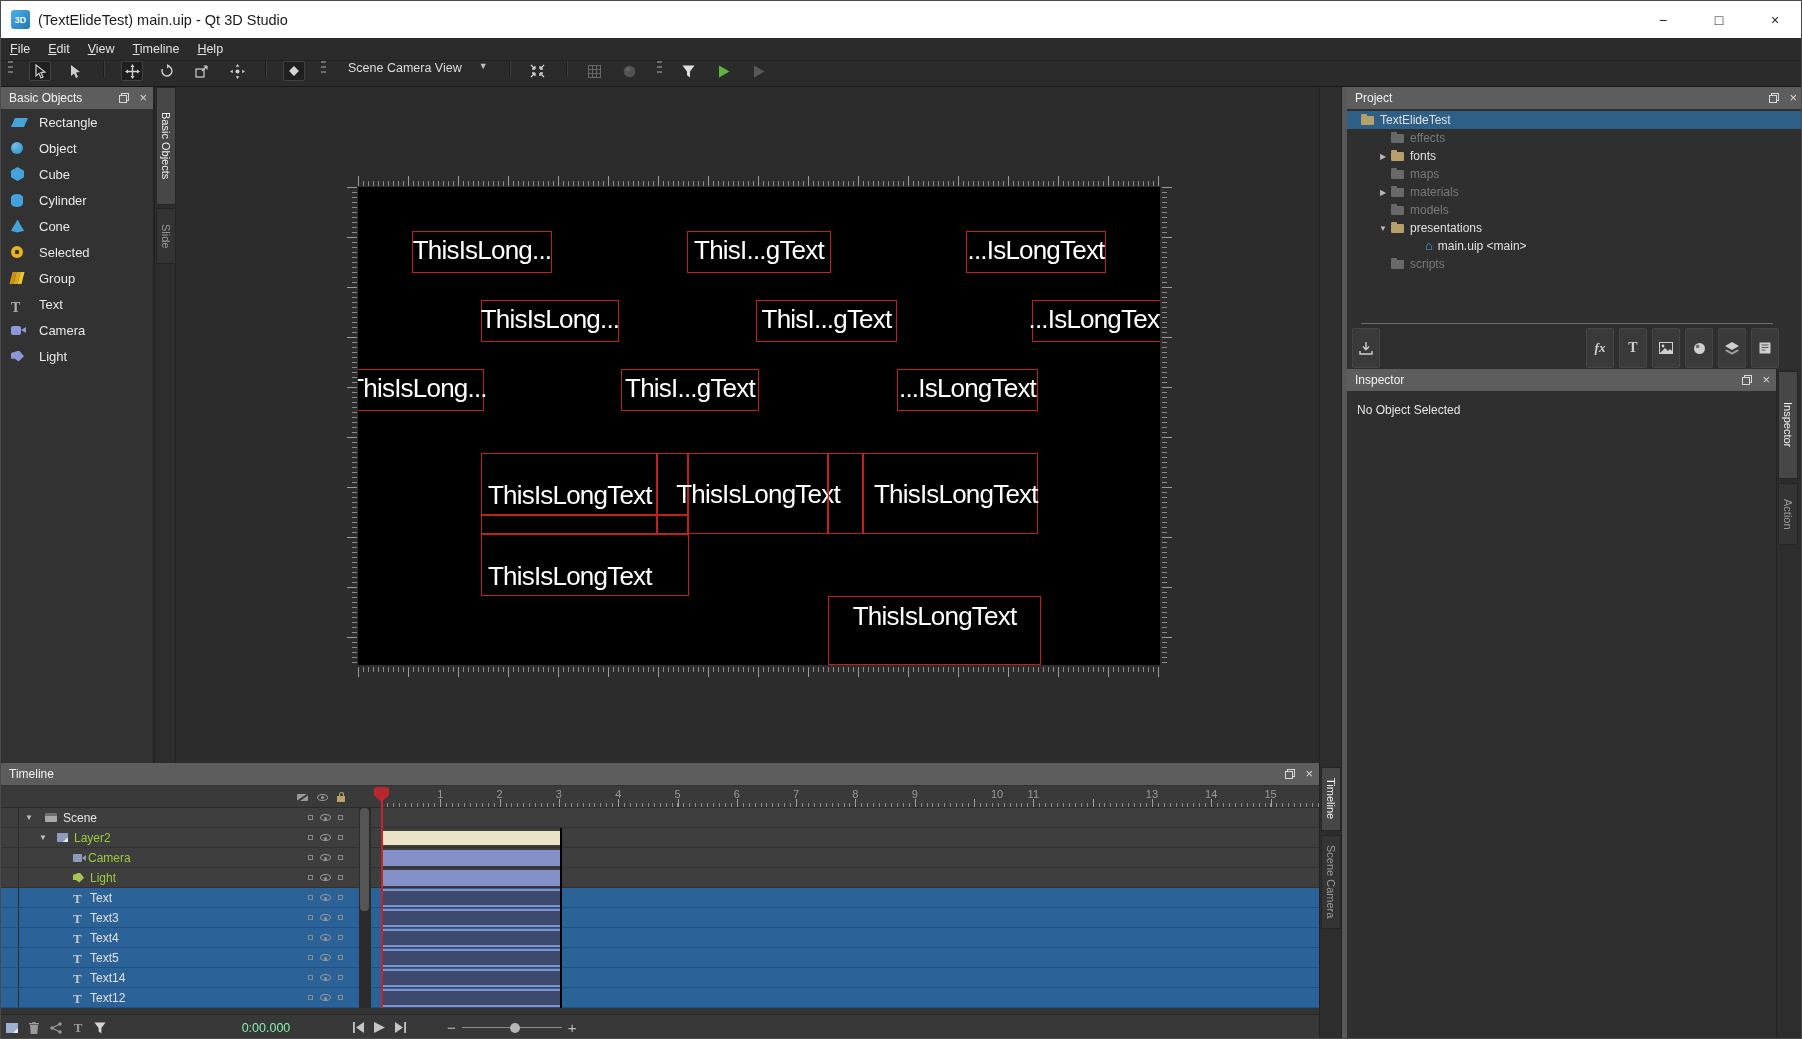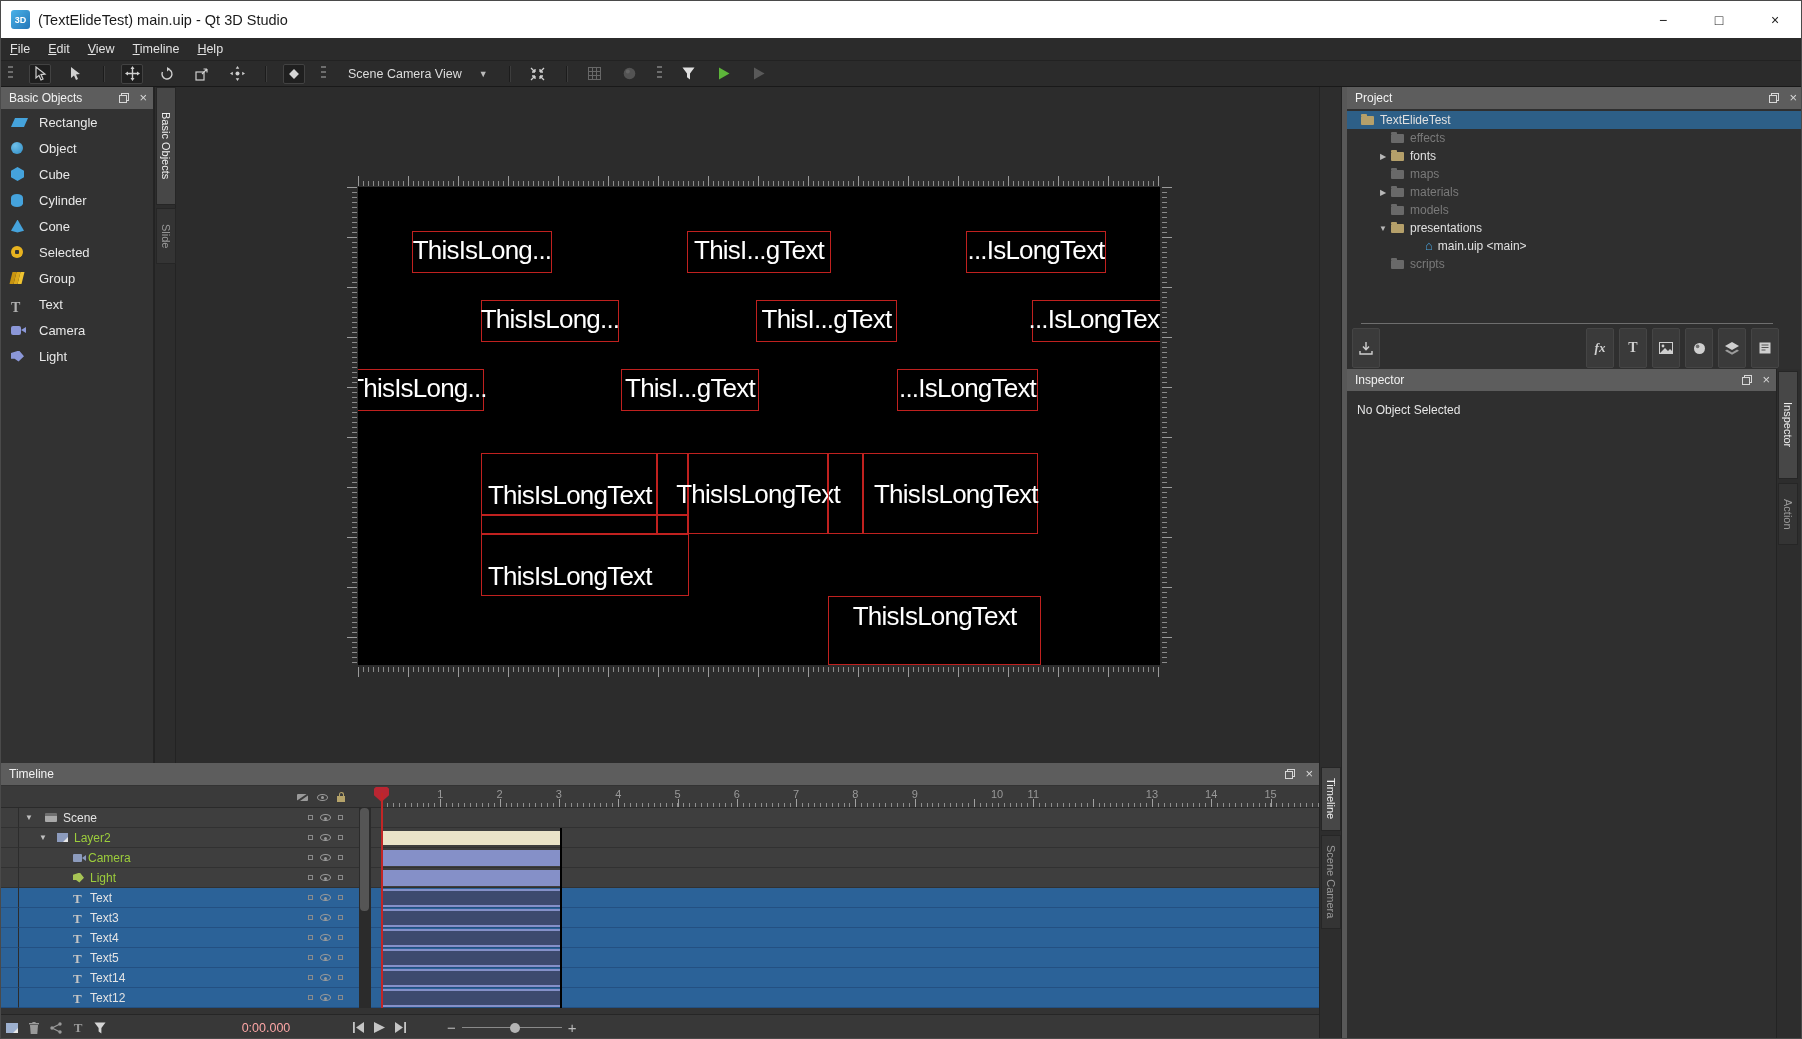--- a/index.html
+++ b/index.html
@@ -17,21 +17,21 @@
   .win-controls{margin-left:auto;display:flex;height:100%;}
   .win-btn{width:56px;height:100%;display:flex;align-items:center;justify-content:center;
            font-size:14px;color:#222;cursor:default;}
   
   .menubar{position:absolute;left:0;top:37px;width:1802px;height:23px;background:#2b2b2b;
            display:flex;align-items:center;border-bottom:1px solid #222;}
   .menu-item{padding:0 9px;font-size:12.5px;color:#e2e2e2;line-height:22px;}
   .menu-item u{text-decoration:underline;}
   
   .toolbar{position:absolute;left:0;top:60px;width:1802px;height:26px;background:#2b2b2b;
-           border-bottom:1px solid #191919;display:flex;align-items:center;gap:13px;padding-left:4px;}
+           border-bottom:1px solid #191919;display:flex;align-items:flex-start;gap:13px;padding-left:4px;}
   .grip{width:5px;height:15px;margin:0 3px;
         background:repeating-linear-gradient(#6d6d6d 0 2px,transparent 2px 5px);}
   .tbtn{height:20px;min-width:22px;display:flex;align-items:center;justify-content:center;
         border:1px solid transparent;border-radius:2px;padding:0 2px;}
   .tbtn.pressed{background:#1f1f1f;border-color:#424242;}
   .tsep{width:1px;height:16px;background:#1c1c1c;margin:0 4px;box-shadow:1px 0 0 #3d3d3d;}
   .cam-label{font-size:12.5px;color:#dcdcdc;margin:0 4px 0 6px;}
   .dd-arrow{font-size:9px;color:#bbb;margin-right:4px;}
   .dim{opacity:.42;}
   
@@ -140,21 +140,21 @@
   .bar.navy{top:1px;height:18px;background:#8590c8;}
   .bar.navy .inner{position:absolute;left:0;right:0;top:2px;bottom:2px;background:#3d4a6e;}
   .bar-endline{position:absolute;left:559px;top:20px;width:2px;height:180px;background:#000;}
   .playhead-line{position:absolute;left:380px;top:30px;width:1.5px;height:215px;background:#c22626;}
   .playhead-flag{position:absolute;left:373px;top:24px;width:15px;height:15px;background:#b92632;
                  clip-path:polygon(12% 0,88% 0,100% 12%,100% 55%,50% 100%,0 55%,0 12%);}
   .vscroll{position:absolute;left:359px;top:45px;width:9px;height:103px;background:#555;border-radius:4px;}
   .tl-bottom{position:absolute;left:0;top:251px;width:1318px;height:26px;background:#383838;border-top:1px solid #262626;
              display:flex;align-items:center;}
   .tl-bottom .icon-cell{width:22px;display:flex;justify-content:center;align-items:center;color:#b5b5b5;}
-  .time-display{position:absolute;left:220px;width:90px;text-align:center;font-size:12.5px;color:#fca5a5;}
+  .time-display{position:absolute;left:220px;width:90px;text-align:center;font-size:12.5px;color:#86efac;}
   .transport{position:absolute;left:352px;display:flex;gap:10px;align-items:center;}
   .zoomctl{position:absolute;left:446px;display:flex;align-items:center;gap:6px;color:#bbb;}
   .zoom-track{width:100px;height:1px;background:#8a8a8a;position:relative;}
   .zoom-handle{position:absolute;left:48px;top:-4.5px;width:10px;height:10px;border-radius:50%;background:#b5b5b5;}
   
   .mini-sq{width:5px;height:5px;border:1px solid #8a8a8a;display:inline-block;}
   .mini-eye{width:11px;height:7px;border:1px solid #9a9a9a;border-radius:50%;position:relative;display:inline-block;}
   .mini-eye::after{content:"";position:absolute;left:3px;top:1.5px;width:3px;height:3px;border-radius:50%;background:#9a9a9a;}
   .mini-lock{width:8px;height:6px;background:#b5a36a;position:relative;display:inline-block;margin-top:4px;}
   .mini-lock::before{content:"";position:absolute;left:1.5px;top:-4px;width:3px;height:3px;border:1px solid #b5a36a;border-bottom:none;border-radius:3px 3px 0 0;}

